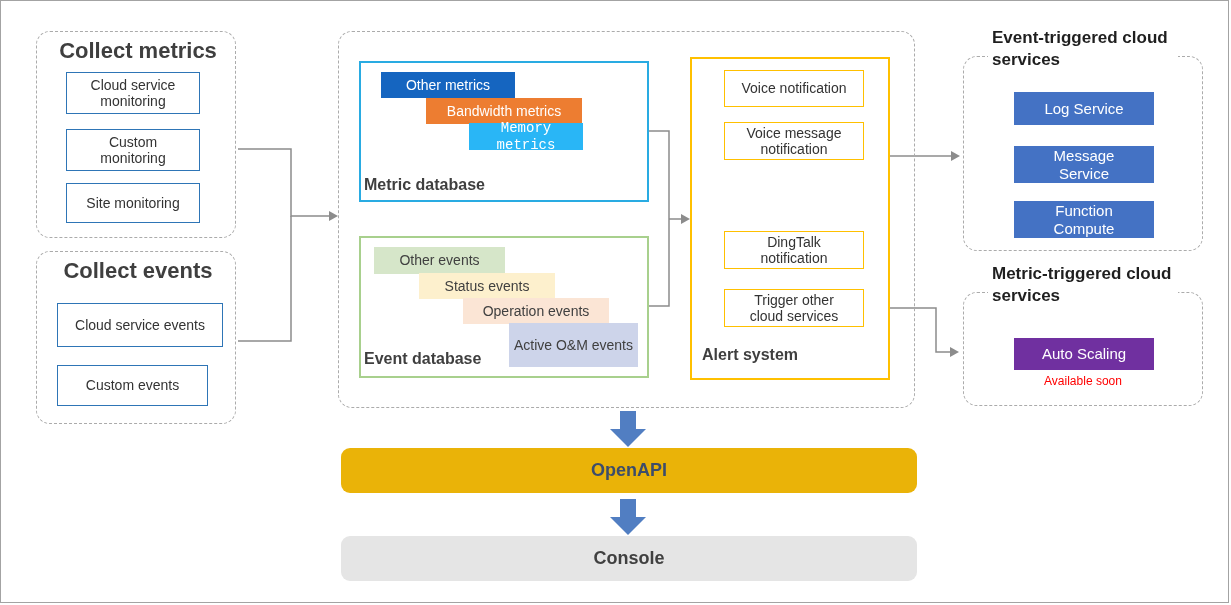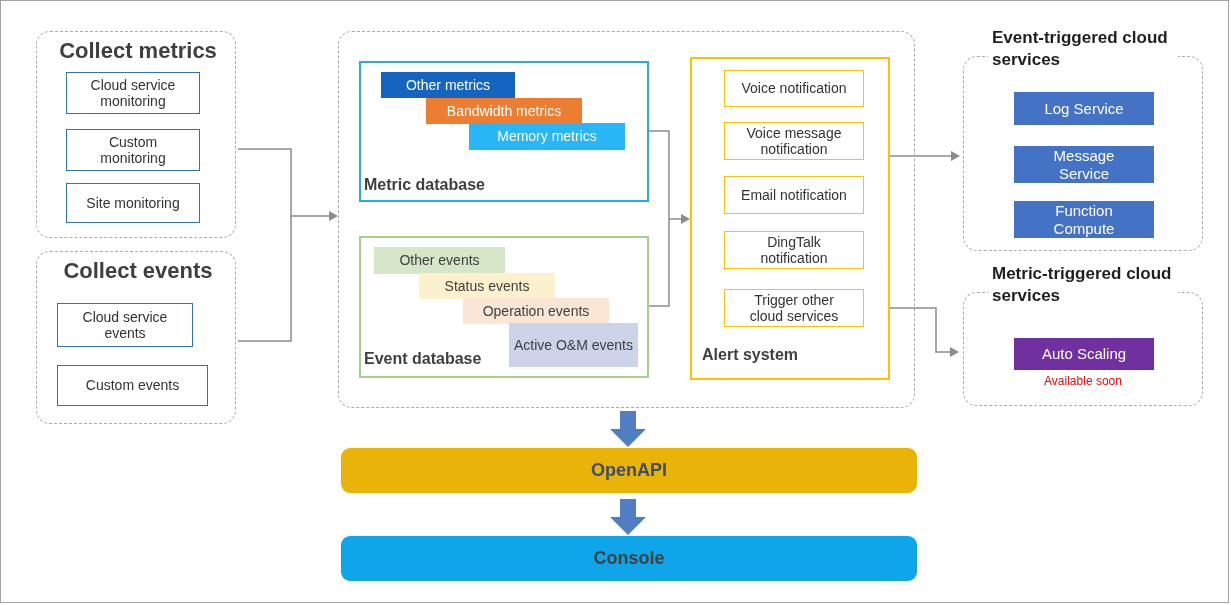--- a/index.html
+++ b/index.html
@@ -60,45 +60,44 @@
 
   <div class="dashed-group" style="left:35px; top:30px; width:200px; height:207px">
     <div class="group-title">Collect metrics</div>
     <div class="node blue-node" style="left:29px; top:40px; width:134px; height:42px">Cloud service monitoring</div>
     <div class="node blue-node" style="left:29px; top:97px; width:134px; height:42px">Custom monitoring</div>
     <div class="node blue-node" style="left:29px; top:151px; width:134px; height:40px">Site monitoring</div>
   </div>
 
   <div class="dashed-group" style="left:35px; top:250px; width:200px; height:173px">
     <div class="group-title">Collect events</div>
-    <div class="node blue-node wide" style="left:20px; top:51px; width:136px; height:44px">Cloud service events</div>
+    <div class="node blue-node wide" style="left:20px; top:51px; width:166px; height:44px">Cloud service events</div>
     <div class="node blue-node wide" style="left:20px; top:113px; width:151px; height:41px">Custom events</div>
   </div>
 
   <div class="dashed-group" style="left:337px; top:30px; width:577px; height:377px">
 
     <div class="db-box metric-db" style="left:20px; top:29px; width:290px; height:141px">
       <div class="layer light-text" style="left: 20px; top: 9px; width: 134px; height: 26px; background: rgb(21, 101, 192);">Other metrics</div>
       <div class="layer light-text" style="left: 65px; top: 35px; width: 156px; height: 26px; background: rgb(237, 125, 49);">Bandwidth metrics</div>
-      <div class="layer light-text" style="left: 108px; top: 60px; width: 156px; height: 27px; background: rgb(41, 182, 246);">Memory metrics</div>
+      <div class="layer light-text" style="left: 108px; top: 60px; width: 114px; height: 27px; background: rgb(41, 182, 246); font-family: Liberation Mono, monospace;">Memory metrics</div>
       <div class="container-label" style="left:3px; top:113px">Metric database</div>
     </div>
 
     <div class="db-box event-db" style="left:20px; top:204px; width:290px; height:142px">
       <div class="layer dark-text" style="left: 13px; top: 9px; width: 131px; height: 27px; background: rgb(214, 230, 201);">Other events</div>
       <div class="layer dark-text" style="left: 58px; top: 35px; width: 136px; height: 26px; background: rgb(253, 240, 205);">Status events</div>
       <div class="layer dark-text" style="left: 102px; top: 60px; width: 146px; height: 26px; background: rgb(251, 229, 213);">Operation events</div>
       <div class="layer dark-text" style="left: 148px; top: 85px; width: 129px; height: 44px; background: rgb(205, 212, 234);">Active O&amp;M events</div>
       <div class="container-label" style="left:3px; top:112px">Event database</div>
     </div>
 
     <div class="alert-box" style="left:351px; top:25px; width:200px; height:323px">
       <div class="node alert-node" style="left:32px; top:11px; width:140px; height:37px">Voice notification</div>
       <div class="node alert-node" style="left:32px; top:63px; width:140px; height:38px">Voice message notification</div>
-      <div class="node alert-node" style="left:32px; top:117px; width:140px; height:38px">Email notification</div>
       <div class="node alert-node" style="left:32px; top:172px; width:140px; height:38px">DingTalk notification</div>
       <div class="node alert-node" style="left:32px; top:230px; width:140px; height:38px">Trigger other cloud services</div>
       <div class="container-label" style="left:10px; top:287px">Alert system</div>
     </div>
   </div>
 
   <div class="dashed-group" style="left:962px; top:55px; width:240px; height:195px">
     <div class="service-node" style="left: 50px; top: 35px; width: 140px; height: 33px; background: rgb(68, 114, 196); padding-left: 20px;">Log Service</div>
     <div class="service-node" style="left: 50px; top: 89px; width: 140px; height: 37px; background: rgb(68, 114, 196);">Message Service</div>
     <div class="service-node" style="left: 50px; top: 144px; width: 140px; height: 37px; background: rgb(68, 114, 196);">Function Compute</div>
@@ -106,15 +105,15 @@
   <div class="overlap-title" style="left:987px; top:26px; width:190px">Event-triggered cloud services</div>
 
   <div class="dashed-group" style="left:962px; top:291px; width:240px; height:114px">
     <div class="service-node" style="left: 50px; top: 45px; width: 140px; height: 32px; background: rgb(112, 48, 160);">Auto Scaling</div>
     <div class="note" style="top:81px">Available soon</div>
   </div>
   <div class="overlap-title" style="left:987px; top:262px; width:190px">Metric-triggered cloud services</div>
 
   <div class="bar openapi" style="left: 340px; top: 447px; width: 576px; height: 45px; background: #eab308;">OpenAPI</div>
 
-  <div class="bar console" style="left: 340px; top: 535px; width: 576px; height: 45px; background: #0ea5e9;">Console</div>
+  <div class="bar console" style="left: 340px; top: 535px; width: 576px; height: 45px; background: #e5e5e5;">Console</div>
 
 </div>
 
 </body></html>

